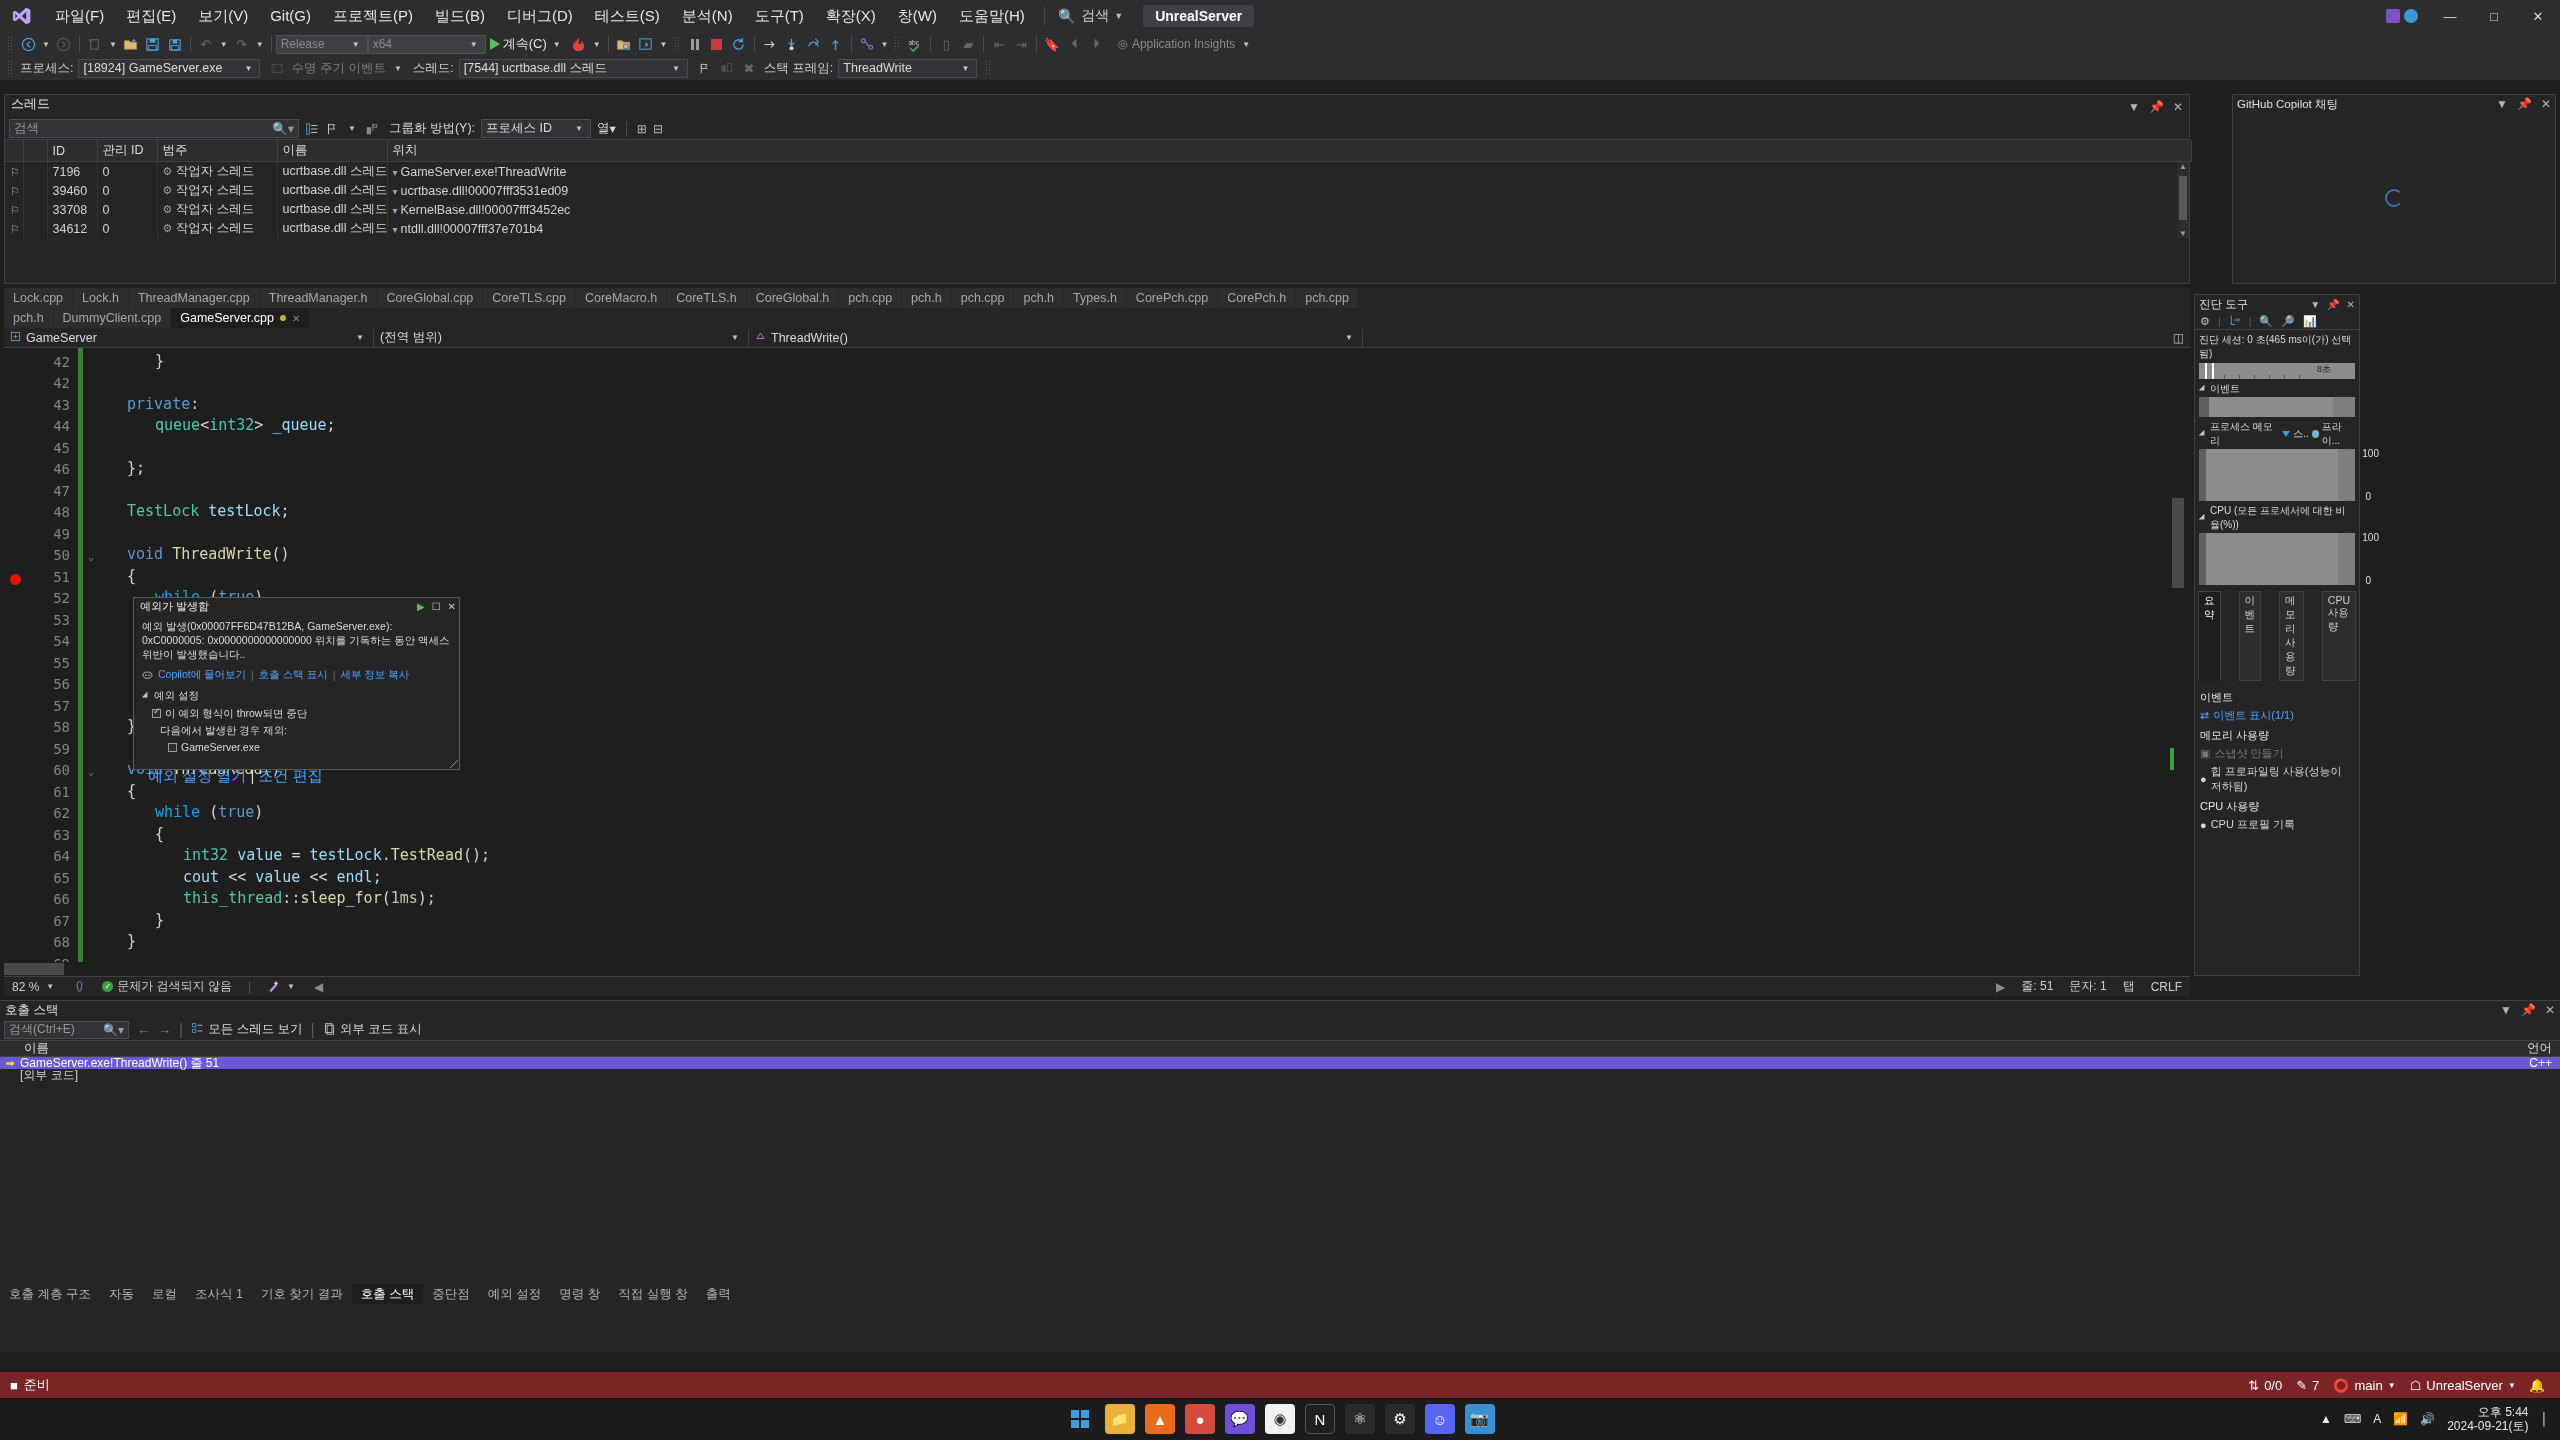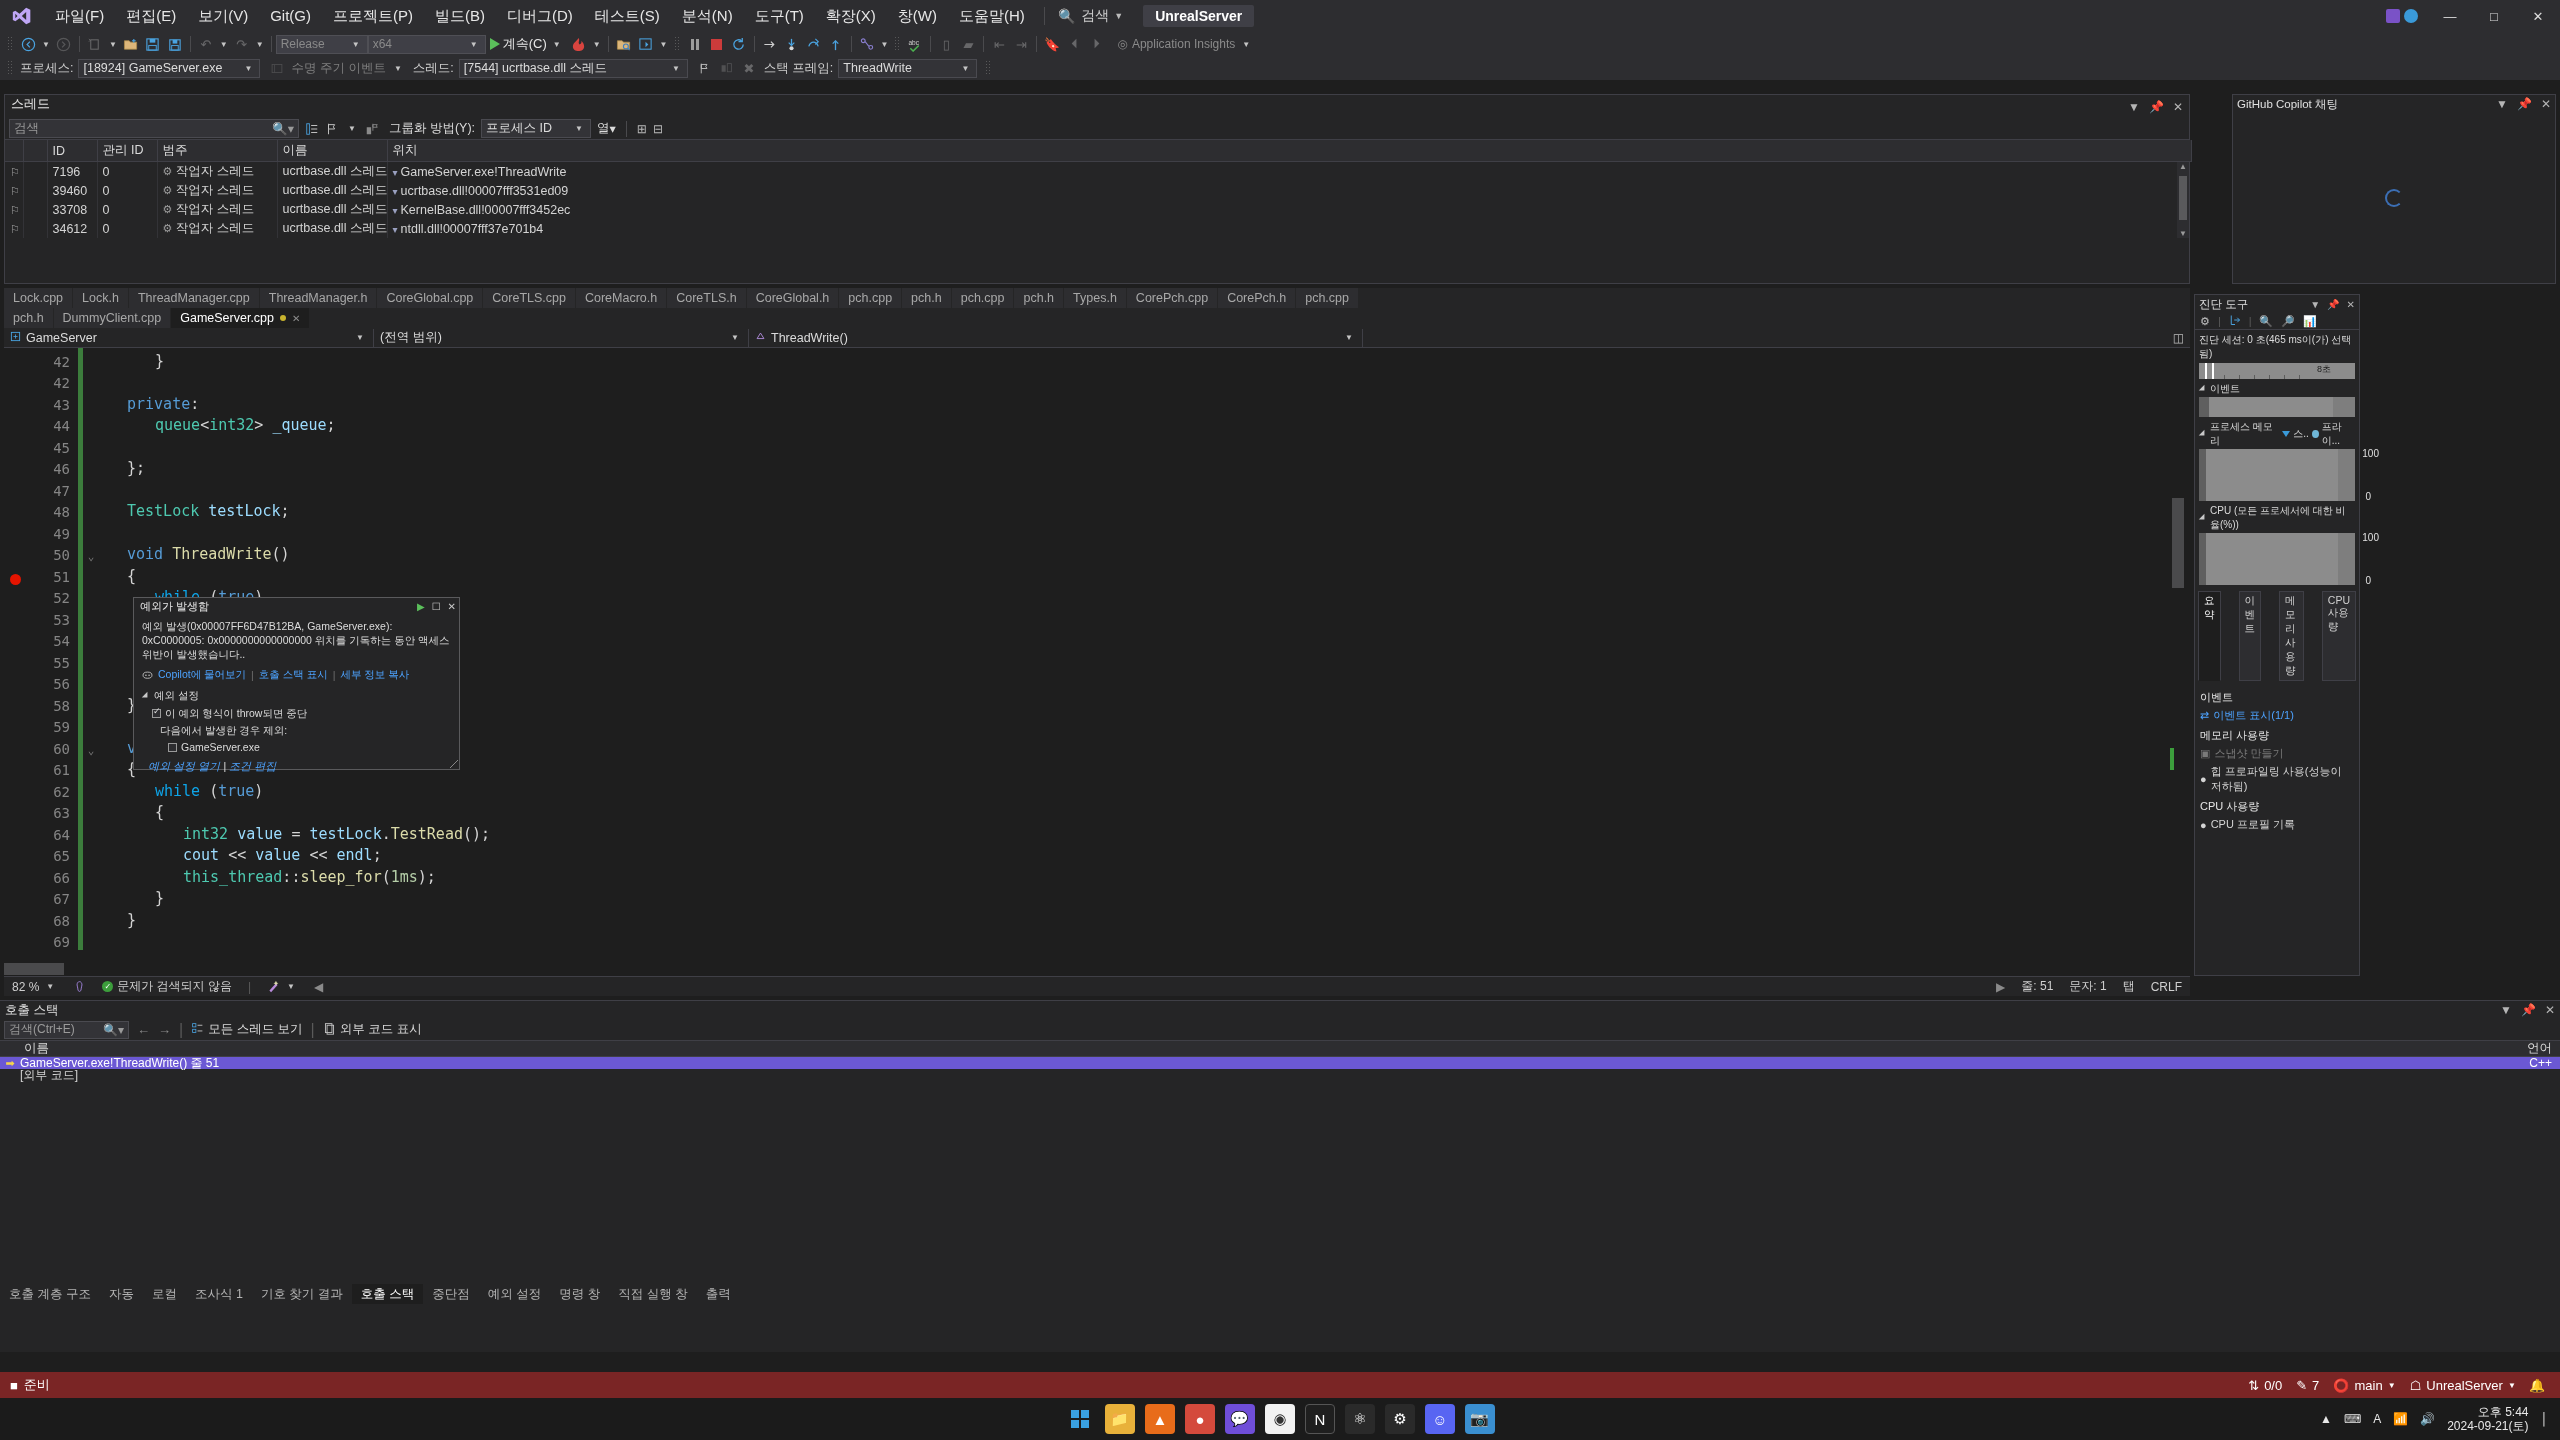--- a/index.html
+++ b/index.html
@@ -211,21 +211,21 @@
   .exc-links a { color: #4da3ff; text-decoration: none; }
   .exc-links .bar { color: #6f6f6f; }
   .exc-sec { margin-top: 7px; font-size: 10.5px; }
   .exc-sec .hdr { color: #dcdcdc; display: flex; align-items: center; gap: 4px; }
   .tri-sm { width: 0; height: 0; border-top: 4px solid #c9c9c9; border-left: 4px solid transparent; border-right: 4px solid transparent; }
   .cbox { display: inline-block; width: 9px; height: 9px; border: 1px solid #9a9a9a; background: #2d2d30; vertical-align: -1px; margin-right: 4px; position: relative; }
   .cbox.on::after { content: "✓"; position: absolute; left: 0px; top: -4px; font-size: 9px; color: #dcdcdc; }
   .exc-row { margin-top: 4px; padding-left: 10px; }
   .exc-row2 { margin-top: 3px; padding-left: 18px; }
   .exc-row3 { margin-top: 3px; padding-left: 26px; }
-  .exc-foot { margin-top: 6px; padding-left: 6px; font-size: 11px; font-style: italic; }
+  .exc-foot { margin-top: 14px; padding-left: 6px; font-size: 15px; }
   .exc-foot a { color: #4da3ff; text-decoration: none; }
   .exc-resize { position: absolute; right: 1px; bottom: 1px; width: 8px; height: 8px;
     background-image: linear-gradient(135deg, transparent 45%, #888 45%, #888 55%, transparent 55%);
   }
 
   
   .editor-status {
     position: absolute; left: 4px; top: 976px; width: 2186px; height: 20px;
     background: #252526; display: flex; align-items: center; font-size: 12px;
     color: #cfcfcf; border-top: 1px solid #3f3f46;
@@ -923,20 +923,27 @@
       </div>
       <div class="cline">
         <div class="glyph-col"></div>
         <div class="gutter-num">56</div>
         <div class="chg-bar green"></div>
         <div class="fold-col"></div>
         <div class="code-text" style="padding-left: 84px;"></div>
       </div>
       <div class="cline">
         <div class="glyph-col"></div>
+        <div class="gutter-num">57</div>
+        <div class="chg-bar green"></div>
+        <div class="fold-col"></div>
+        <div class="code-text" style="padding-left: 56px;"></div>
+      </div>
+      <div class="cline">
+        <div class="glyph-col"></div>
         <div class="gutter-num">58</div>
         <div class="chg-bar green"></div>
         <div class="fold-col"></div>
         <div class="code-text" style="padding-left: 28px;"><span class="pl">}</span></div>
       </div>
       <div class="cline">
         <div class="glyph-col"></div>
         <div class="gutter-num">59</div>
         <div class="chg-bar green"></div>
         <div class="fold-col"></div>

